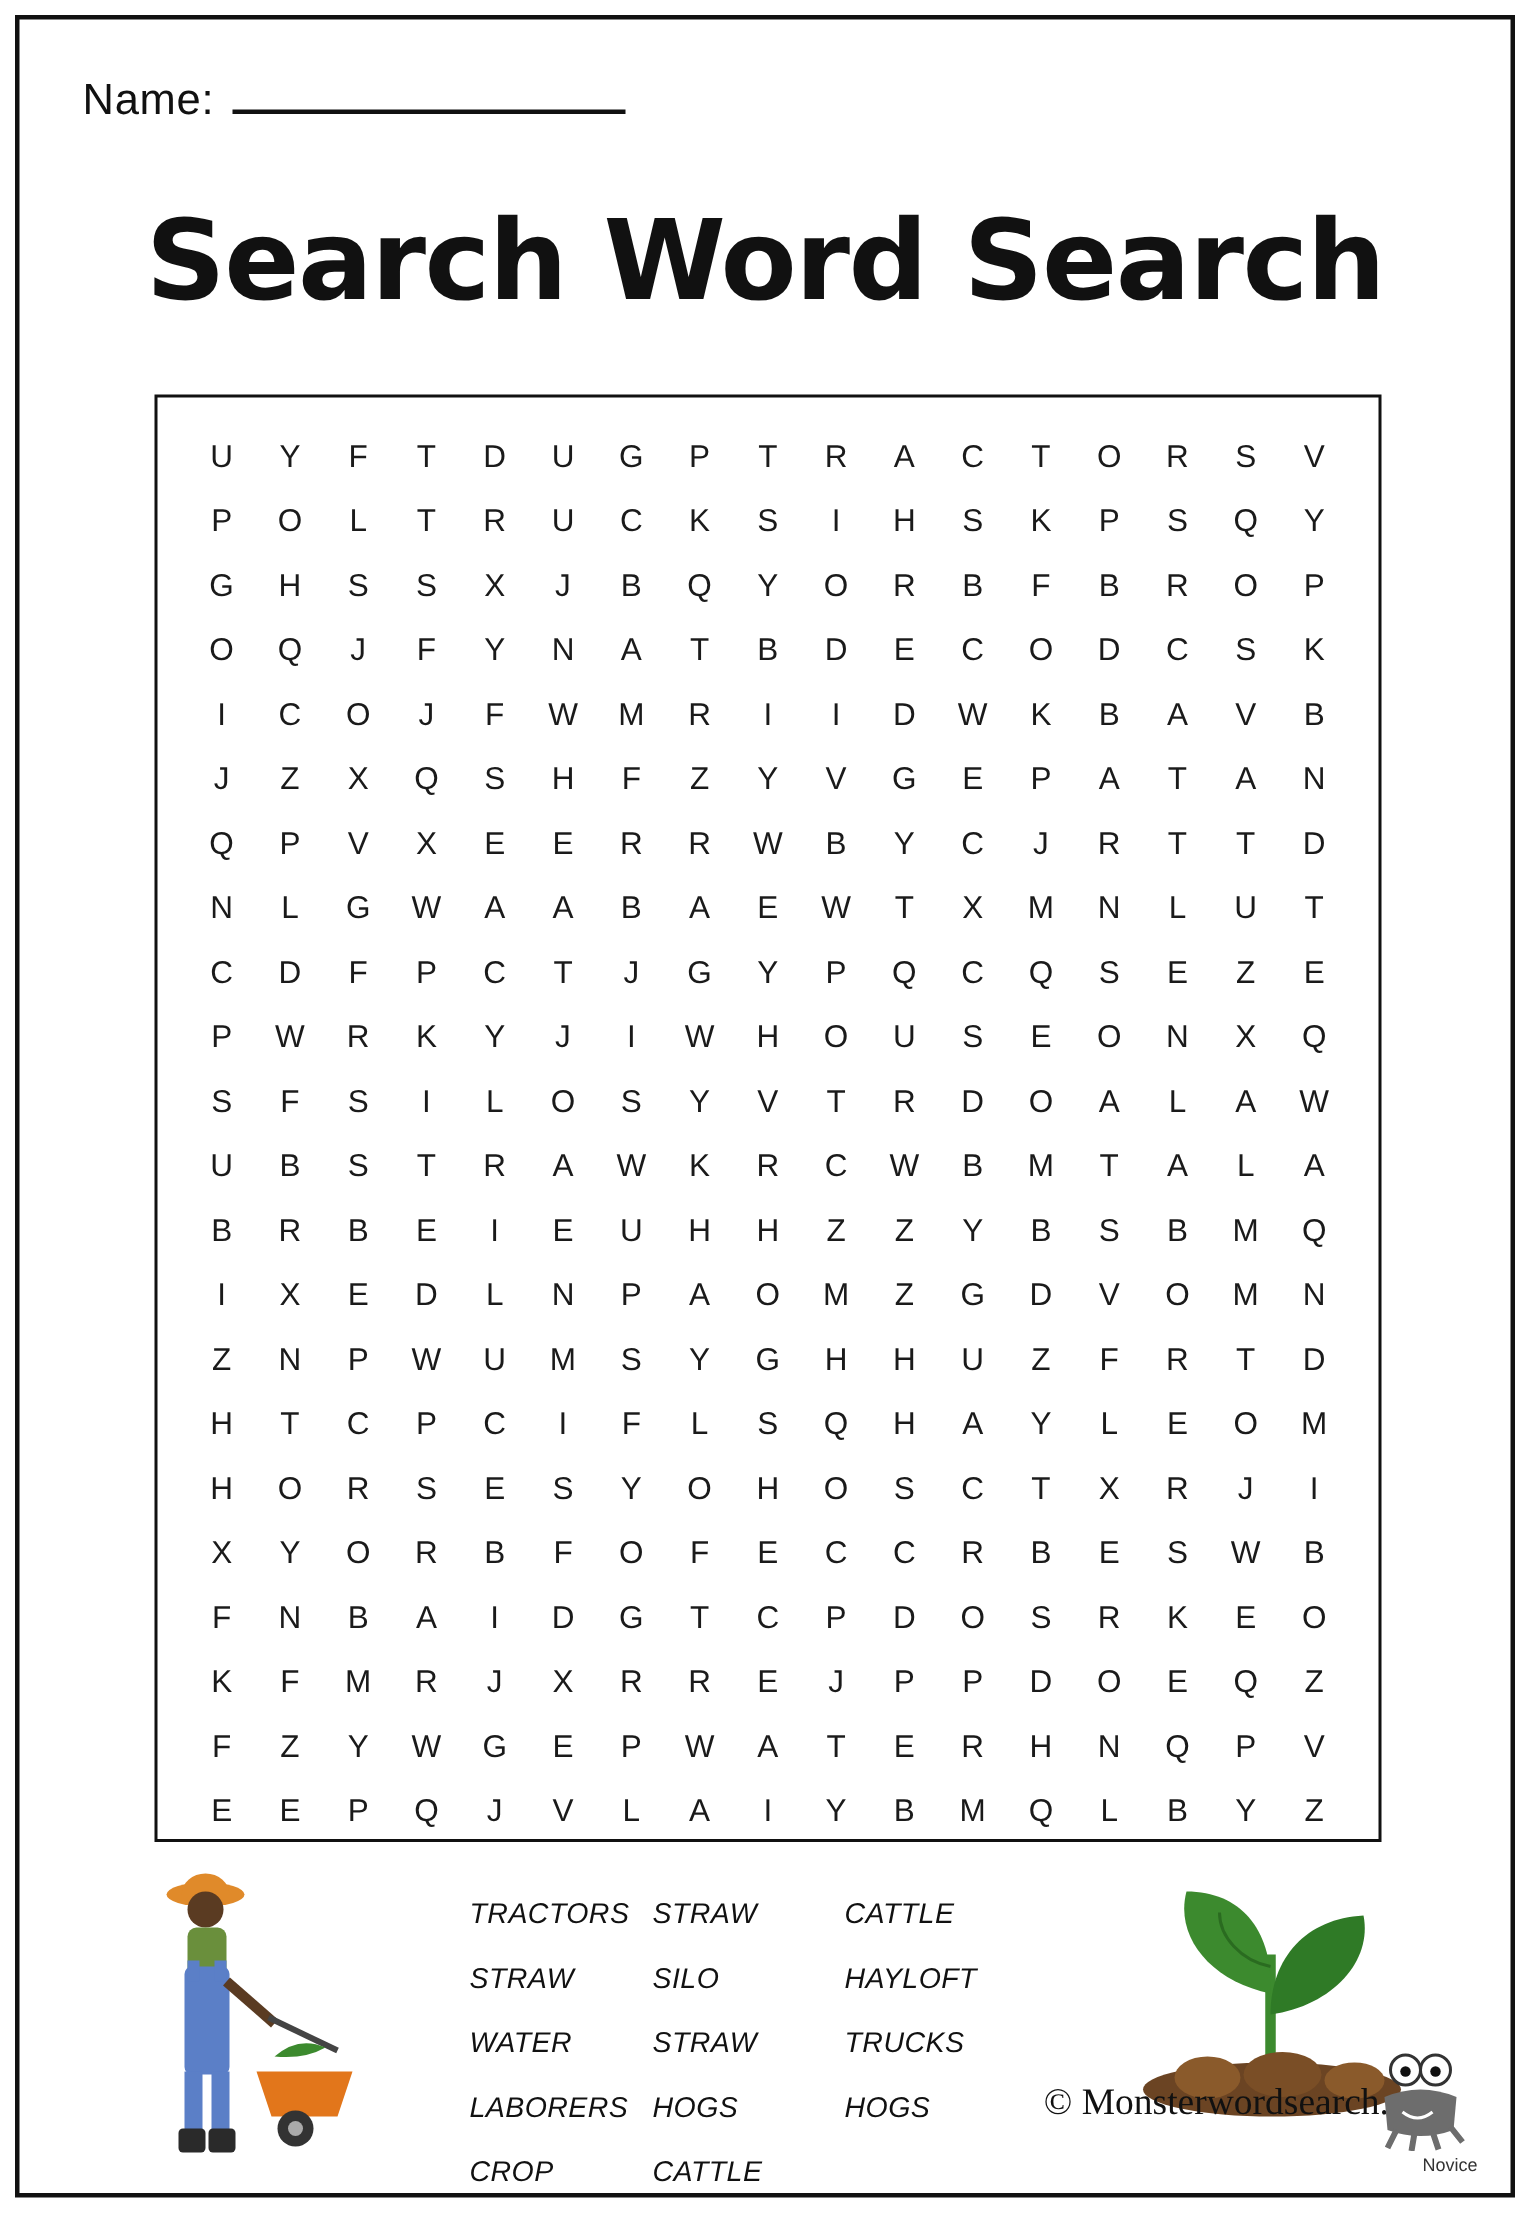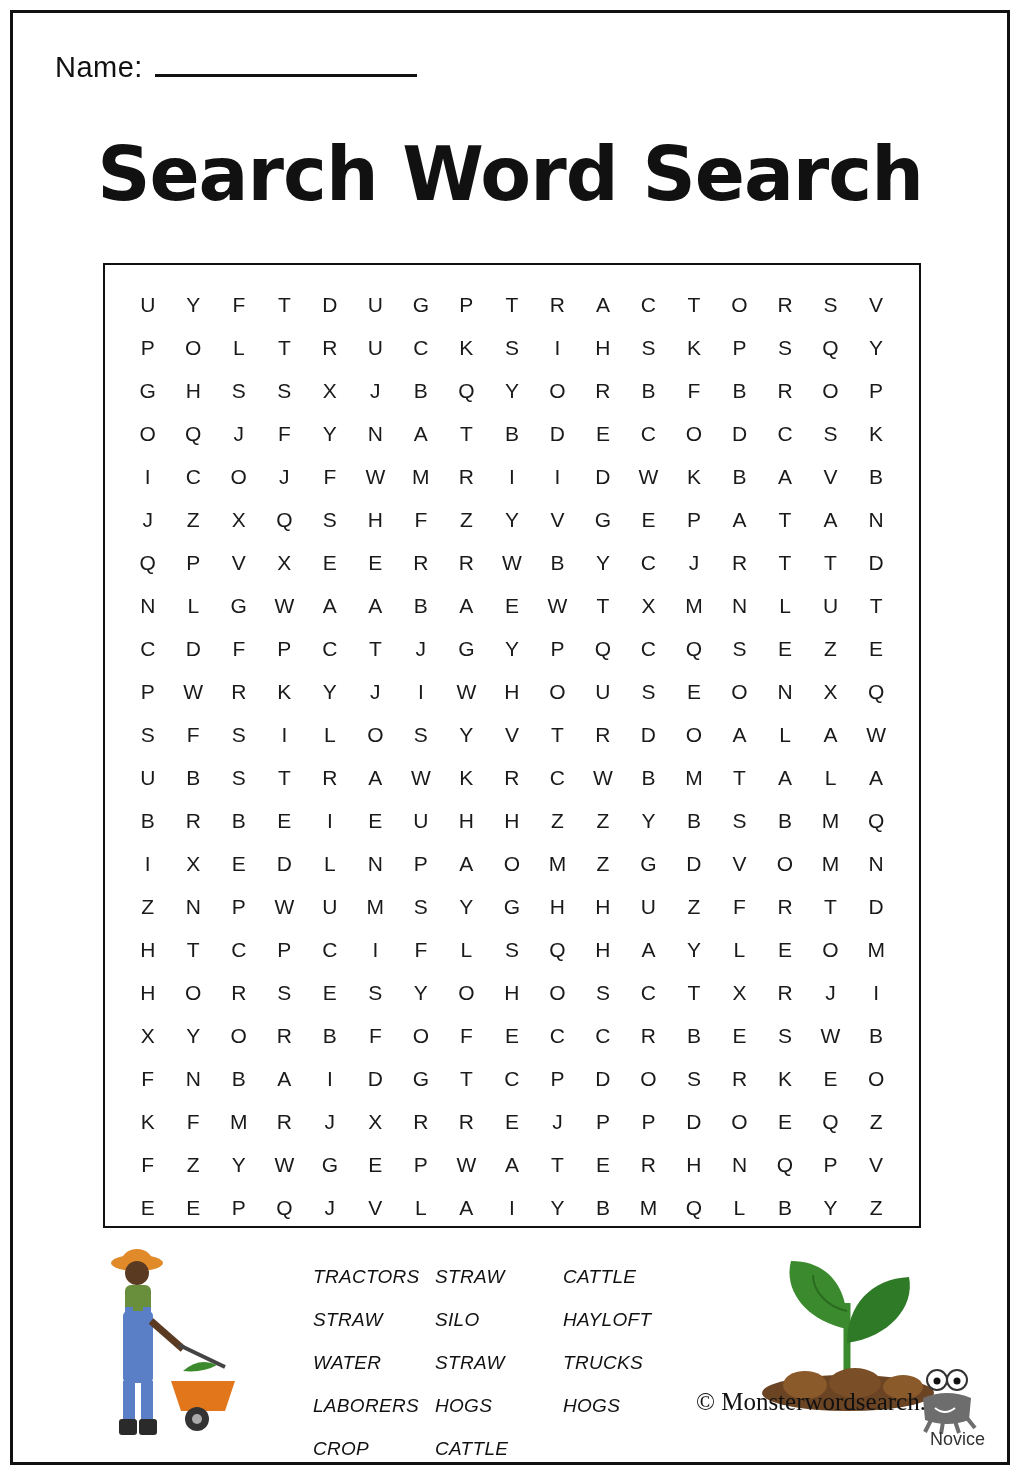--- a/index.html
+++ b/index.html
@@ -96,21 +96,21 @@
     right: 38px;
     bottom: 46px;
     font-size: 25px;
     color: #111;
     font-family: "Liberation Serif", serif;
   }
   .novice {
     position: absolute;
     right: 22px;
     bottom: 12px;
-    font-size: 18px;
+    font-size: 12px;
     color: #333;
   }
   .farmer-art {
     position: absolute;
     left: 62px;
     top: 1228px;
     width: 180px;
     height: 210px;
   }
   .plant-art {

